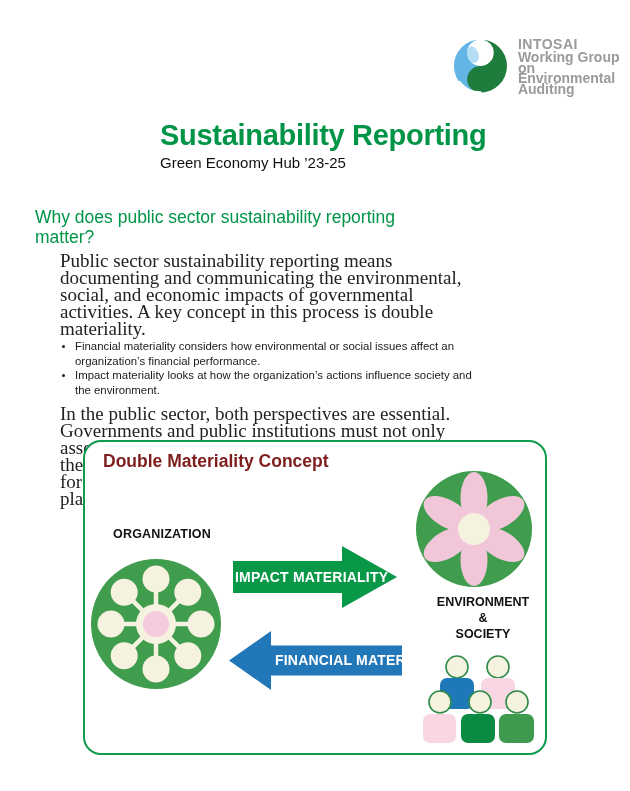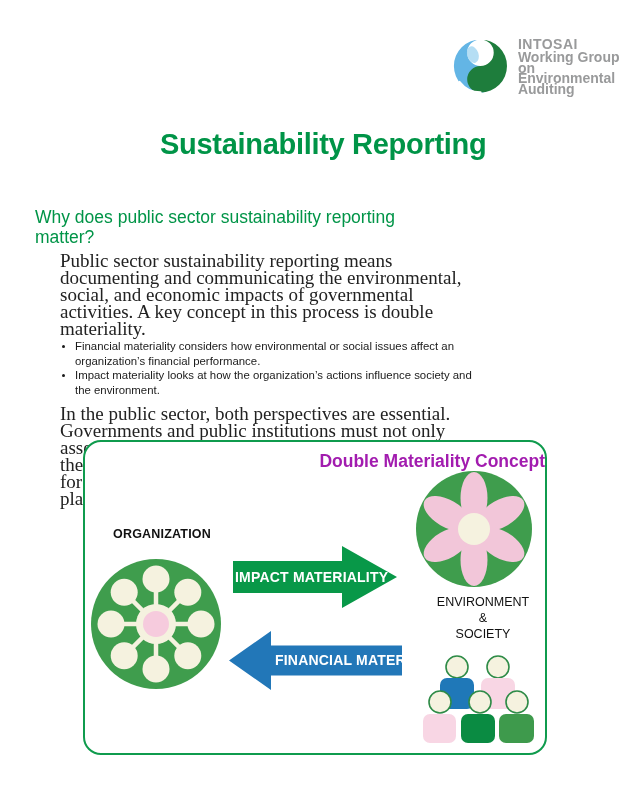--- a/index.html
+++ b/index.html
@@ -7,42 +7,42 @@
   .page { position:relative; width:630px; height:791px; background:#fff; overflow:hidden; }
 
   
   .logo { position:absolute; left:452px; top:36px; display:flex; align-items:flex-start; }
   .logo-mark { width:60px; height:60px; }
   .logo-text { margin-left:9px; color:#999a9b; }
   .logo-org { font-size:14px; letter-spacing:0.5px; line-height:16px; font-weight:700; }
   .logo-line { font-size:14px; line-height:10.5px;font-weight:bold; }
 
   
-  .title-block { position:absolute; left:160px; top:127px; }
+  .title-block { position:absolute; left:160px; top:118px; }
   .page-title { color:#009447; font-size:29px; font-weight:bold; letter-spacing:-0.3px; line-height:34px; }
   .page-subtitle { color:#111; font-size:15px; margin-top:2px; }
 
   
   .article { position:absolute; left:35px; top:208px; width:442px; }
   .article h2 { color:#009447; font-size:17.5px; font-weight:normal; line-height:19.5px; width:420px; }
   .article p { font-family:Liberation Serif, serif; color:#222; font-size:19px; line-height:17px; margin-top:5px;margin-left:25px; }
   .article ul { margin:2px 0 8px 0; padding-left:40px; }
   .article li { font-size:11.4px; line-height:14.5px; color:#1a1a1a; }
   .article li::marker { font-size:10px; }
 
   
   .diagram { position:absolute; left:83px; top:440px; width:464px; height:315px;
              border:2px solid #0f9b4d; border-radius:18px; background:#fff; }
-  .diagram-title { position:absolute; top:9px; left:0; width:100%; text-align:right;
-                   color:#a21caf; font-size:17.5px; font-weight:bold; }
+  .diagram-title { position:absolute; top:9px; left:0; width:100%; text-align:left;
+                   color:#7f1d1d; font-size:17.5px; font-weight:bold;padding-left:18px; }
   .org-label { position:absolute; left:28px; top:85px; font-size:12.5px; font-weight:bold; color:#111; letter-spacing:0.2px; }
   .org-circle { position:absolute; left:5px; top:116px; width:132px; height:132px; }
   .flower { position:absolute; left:330px; top:28px; width:118px; height:118px; }
   .env-label { position:absolute; left:340px; top:152px; width:116px; text-align:center;
-               font-size:12.5px; font-weight:normal; color:#111; line-height:16px; }
+               font-size:12.5px; font-weight:bold; color:#111; line-height:16px; }
   .arrow { position:absolute; }
   .arrow-impact { left:148px; top:104px; width:164px; height:62px; }
   .arrow-financial { left:144px; top:189px; width:173px; height:59px; }
   .arrow svg { position:absolute; left:0; top:0; }
   .arrow-label { position:absolute; color:#fff; font-weight:bold; font-size:14px; letter-spacing:0.2px;
                  text-align:center; white-space:nowrap; }
   .arrow-impact .arrow-label { left:2px; top:15px; width:107px; height:32px; line-height:32px; }
   .arrow-financial .arrow-label { left:46px; top:14px; width:127px; height:31px; line-height:31px; }
   .people { position:absolute; left:338px; top:212px; width:112px; height:91px; }
 </style>
@@ -62,20 +62,21 @@
     <div class="logo-text">
       <div class="logo-org">INTOSAI</div>
       <div class="logo-line">Working Group</div>
       <div class="logo-line">on Environmental</div>
       <div class="logo-line">Auditing</div>
     </div>
   </div>
 
   <div class="title-block">
     <div class="page-title">Sustainability Reporting</div>
+    <div class="page-subtitle">Green Economy Hub ’23-25</div>
   </div>
 
   <div class="article">
     <h2>Why does public sector sustainability reporting matter?</h2>
     <p>Public sector sustainability reporting means documenting and communicating the environmental, social, and economic impacts of governmental activities. A key concept in this process is double materiality.</p>
     <ul>
       <li>Financial materiality considers how environmental or social issues affect an organization’s financial performance.</li>
       <li>Impact materiality looks at how the organization’s actions influence society and the environment.</li>
     </ul>
     <p>In the public sector, both perspectives are essential. Governments and public institutions must not only assess how external sustainability performance affect their operations, but also demonstrate accountability for the broader impacts they have on people and the planet.</p>

